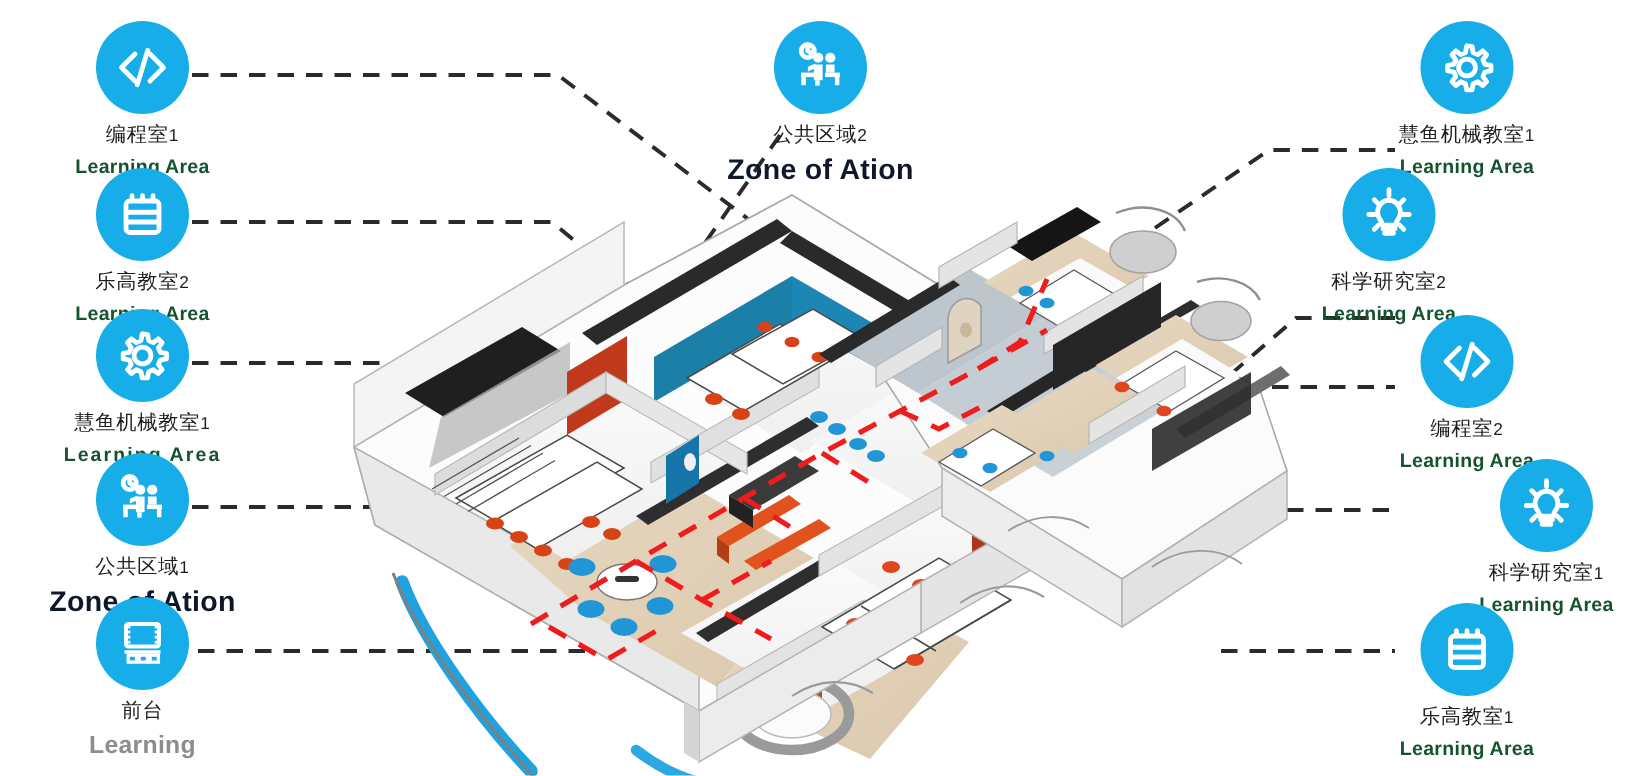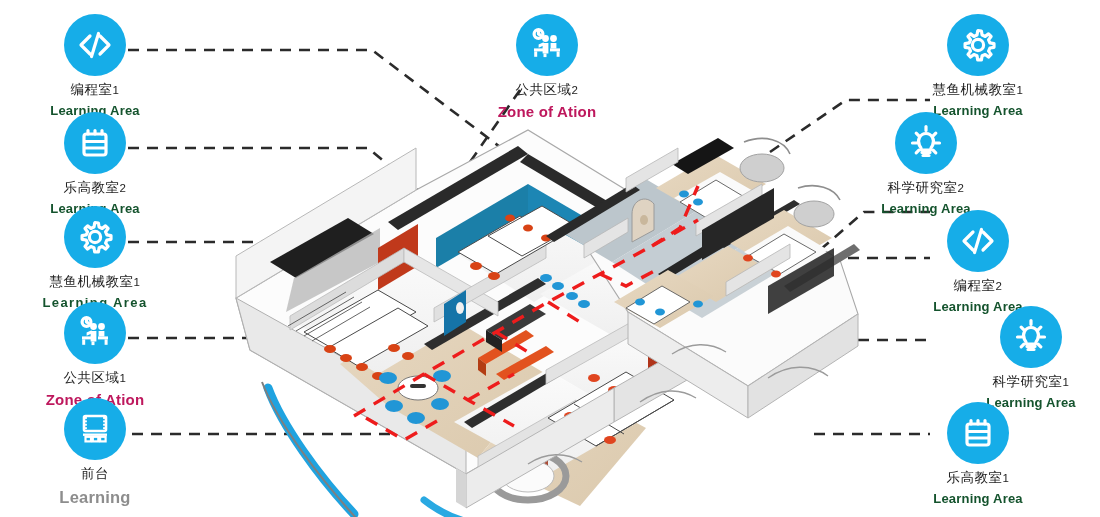--- a/index.html
+++ b/index.html
@@ -16,21 +16,21 @@
   
   .marker{position:absolute;display:flex;flex-direction:column;align-items:center;width:170px;}
   .badge{width:62px;height:62px;border-radius:50%;background:#16ade8;
          display:flex;align-items:center;justify-content:center;flex:0 0 auto;}
   .badge svg{display:block;}
   .cn{margin-top:7px;font-size:13.5px;color:#1d1d1d;letter-spacing:.5px;
       white-space:nowrap;line-height:1.1;}
   .cn .num{font-size:11.5px;}
   .en{margin-top:6px;font-size:13px;color:#14532d;white-space:nowrap;
       letter-spacing:.2px;line-height:1.1;font-weight:bold;}
-  .en.big{font-size:15px;color:#be185d;}
+  .en.big{font-size:19px;color:#0f172a;}
   .en.recep{font-size:16.5px;color:#8d8d8d;}
 </style>
 </head>
 <body>
 
 <div id="stage">
 
   <svg id="links" viewBox="0 0 1100 517">
     <g fill="none" stroke="#2b2b2b" stroke-width="2.6" stroke-dasharray="11 8" stroke-linecap="butt">
       <path d="M128,50 L372,50 L500,147"></path>

